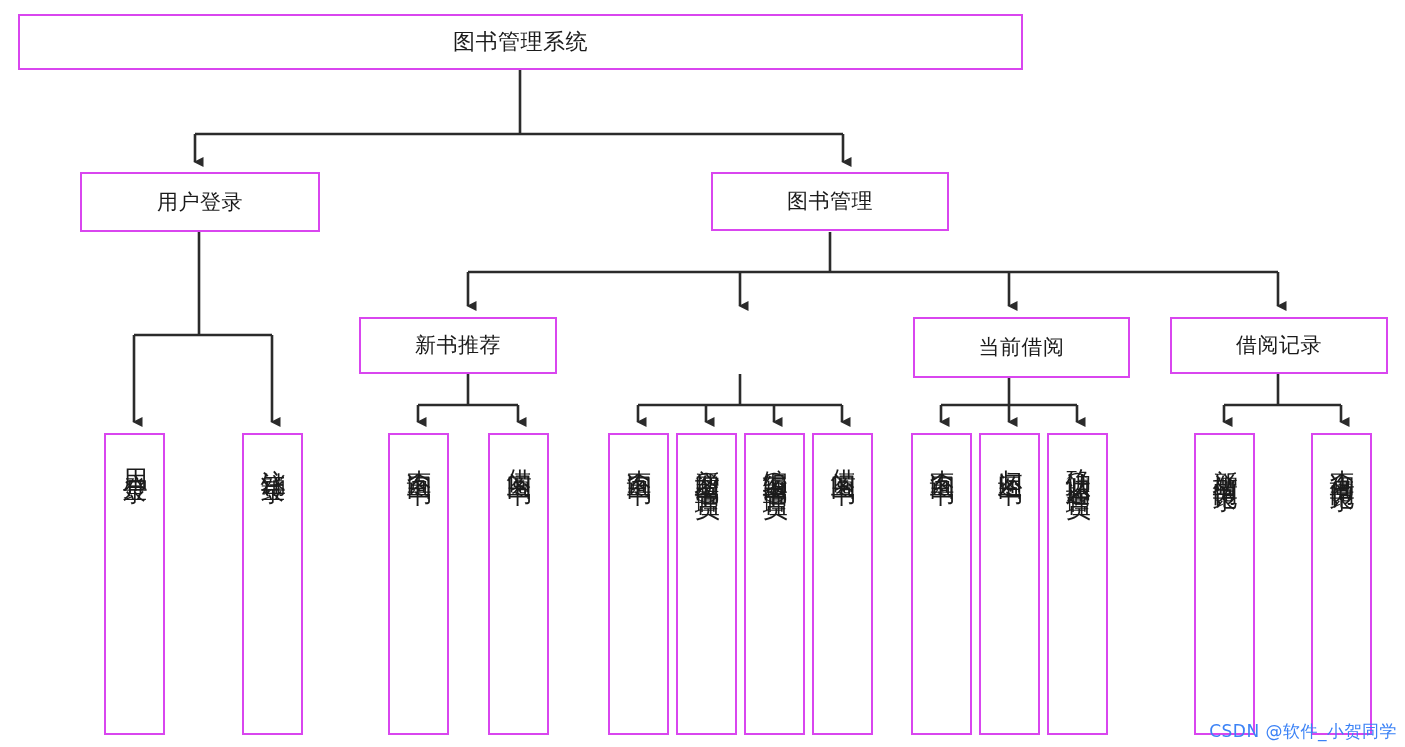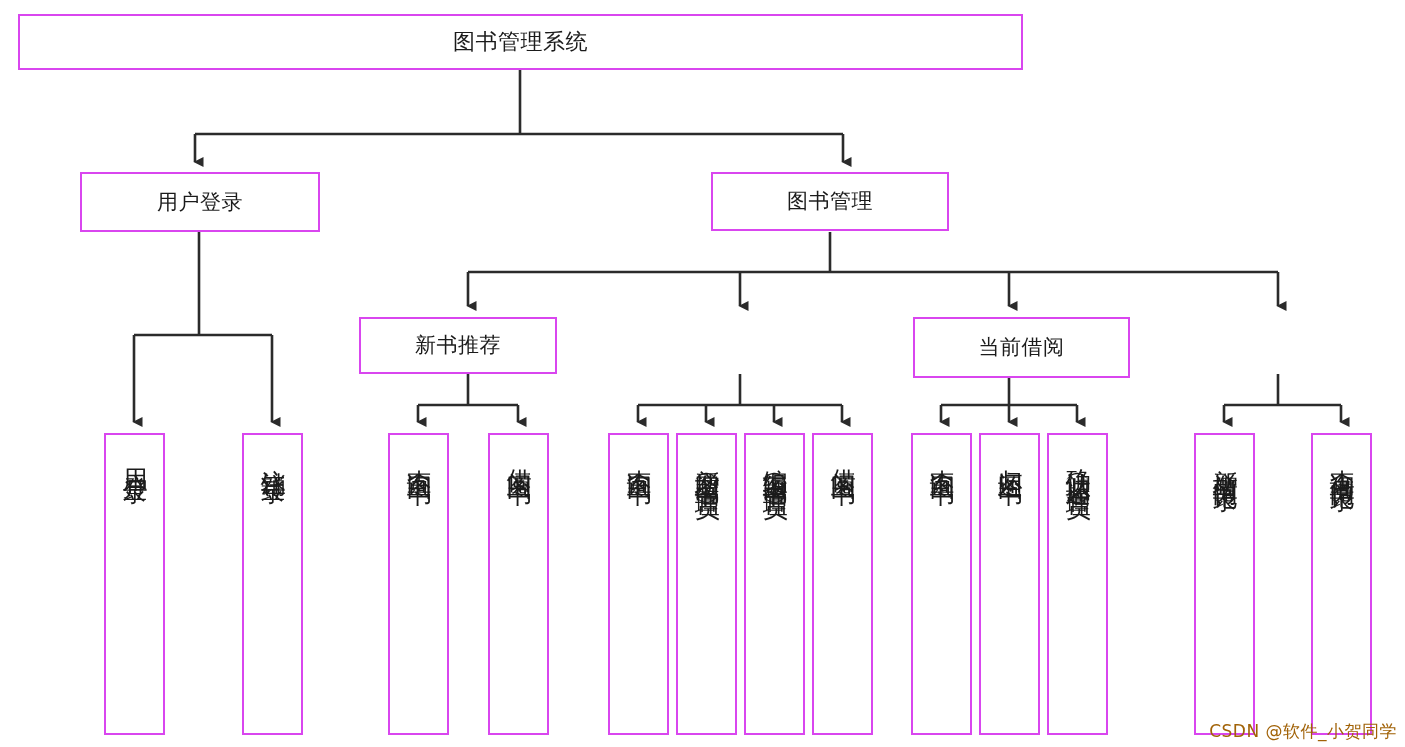--- a/index.html
+++ b/index.html
@@ -55,21 +55,21 @@
     font-size: 25px;
     line-height: 1.06;
     letter-spacing: 4px;
   }
   .node.root .label { font-size: 22px; }
   .watermark {
     position: absolute;
     right: 8px;
     bottom: 4px;
     font-size: 17px;
-    color: #a16207;
+    color: #3b82f6;
     letter-spacing: 0.5px;
     white-space: nowrap;
     font-family: "DejaVu Sans", "Liberation Sans", sans-serif;
   }
 </style>
 </head>
 <body>
 
 <div id="canvas">
 
@@ -133,20 +133,23 @@
   <div class="node horiz" style="left:711px; top:172px; width:238px; height:59px;">
     <span class="label">图书管理</span>
   </div>
 
   <div class="node horiz" style="left:359px; top:317px; width:198px; height:57px;">
     <span class="label">新书推荐</span>
   </div>
   <div class="node horiz" style="left:901px; top:317px; width:217px; height:61px;margin-left:12px;">
     <span class="label">当前借阅</span>
   </div>
+  <div class="node horiz" style="left:1170px; top:317px; width:218px; height:57px;">
+    <span class="label">借阅记录</span>
+  </div>
 
   <div class="node vert" style="left:104px; top:433px; width:61px; height:302px;">
     <span class="label">用户登录</span>
   </div>
   <div class="node vert" style="left:242px; top:433px; width:61px; height:302px;">
     <span class="label">注销登录</span>
   </div>
 
   <div class="node vert" style="left:388px; top:433px; width:61px; height:302px;">
     <span class="label">查询图书</span>

